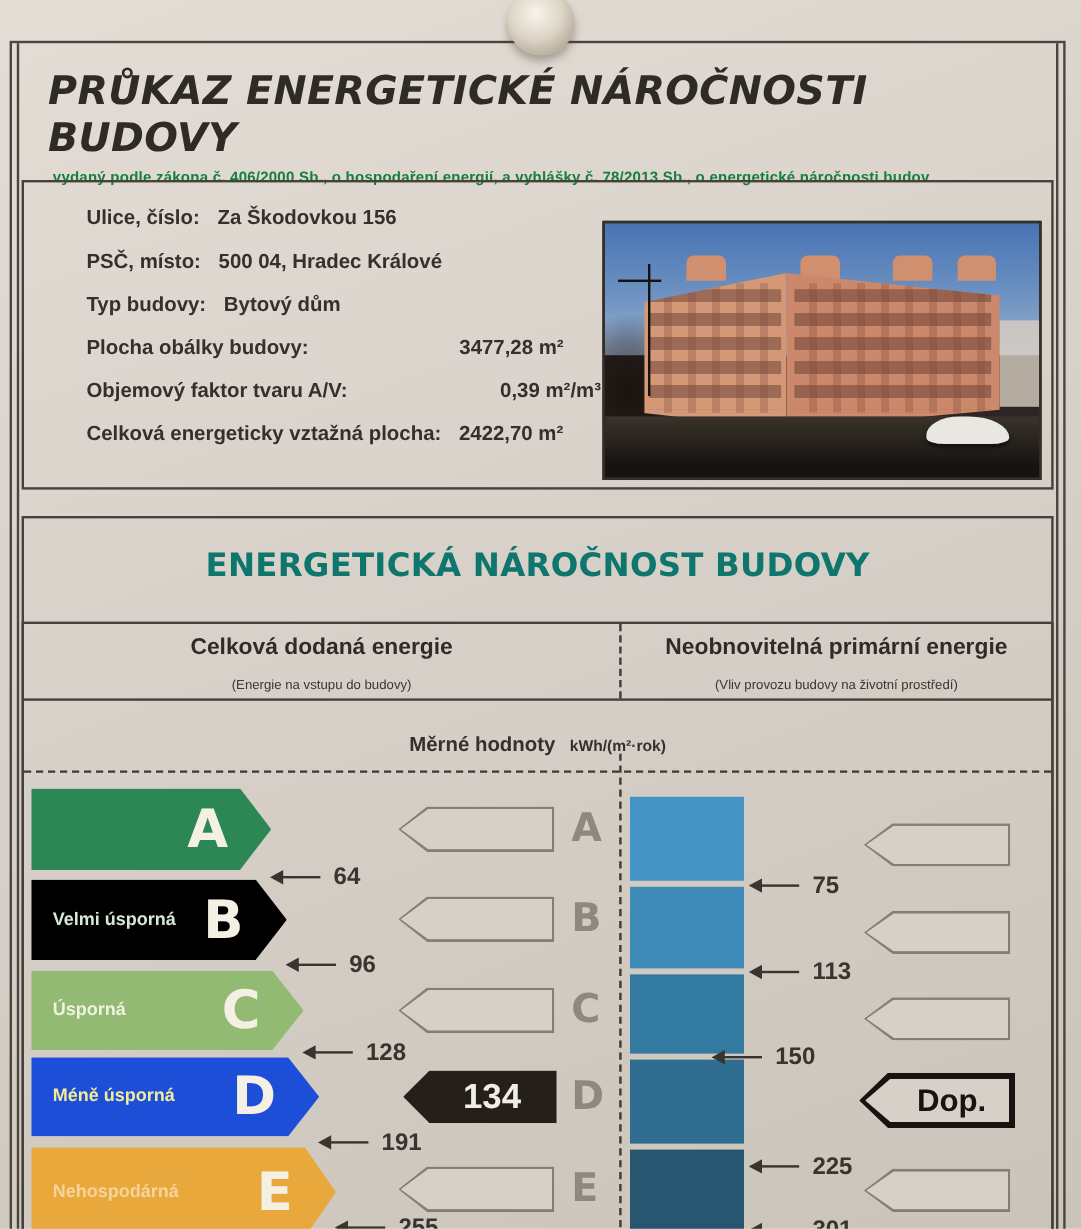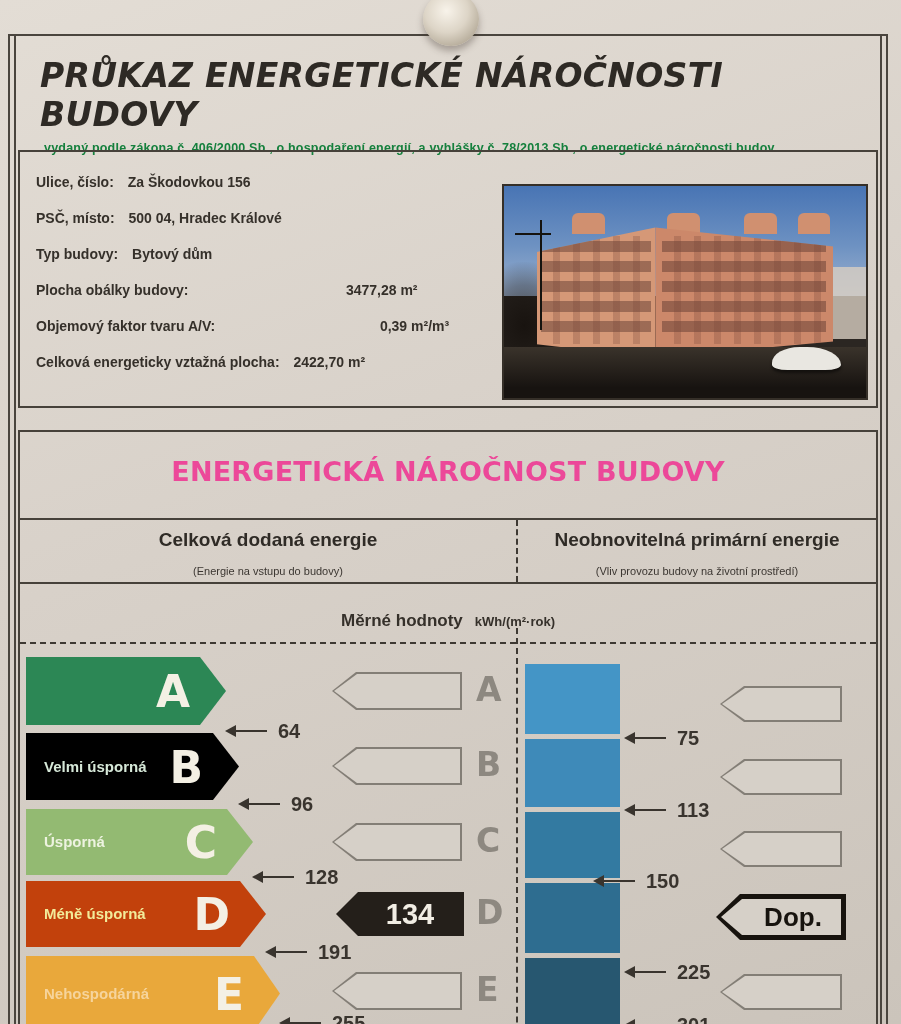--- a/index.html
+++ b/index.html
@@ -16,21 +16,21 @@
   .frame .dline{position:absolute;top:0;bottom:0;width:2px;background:#4a453e;}
   .frame .dline.l{left:4px}.frame .dline.r{right:4px}
 
   .title{margin:20px 0 0 30px;font-family:"DejaVu Sans",sans-serif;font-weight:800;
     font-size:33px;letter-spacing:.3px;color:#2e2a25;font-style:italic;}
   .subtitle{margin:7px 0 0 34px;font-size:12.5px;font-weight:600;color:#15803d;letter-spacing:.2px;}
 
   
   .infobox{position:absolute;left:8px;top:114px;width:856px;height:254px;border:2px solid #46413a;}
   .inforows{position:absolute;left:16px;top:12px;right:384px;}
-  .irow{height:36px;line-height:36px;font-size:14px;white-space:nowrap;}
+  .irow{height:36px;line-height:36px;font-size:17px;white-space:nowrap;margin-left:36px;}
   .irow .lbl{font-weight:600;}
   .irow .val{font-weight:700;margin-left:10px;}
   .irow .lbl.w1{display:inline-block;width:296px;}
   .irow .lbl.w2{display:inline-block;width:330px;}
 
   
   .photo{position:absolute;right:8px;top:32px;width:362px;height:212px;border:2px solid #352f28;
     background:#2b2622;overflow:hidden;}
   .sky{position:absolute;left:0;right:0;top:0;height:52%;
     background:linear-gradient(180deg,#4874b4 0%,#6e92c2 55%,#9db2cf 100%);}
@@ -51,21 +51,21 @@
     border-radius:45% 55% 25% 25%/75% 85% 25% 25%;box-shadow:0 3px 3px rgba(0,0,0,.5);}
   .pole{position:absolute;left:10%;top:16%;width:2px;height:52%;background:#15130f;}
   .polearm{position:absolute;left:3%;top:22%;width:10%;height:2px;background:#15130f;}
   .tree{position:absolute;left:-4%;bottom:14%;width:24%;height:50%;
     background:radial-gradient(ellipse at 40% 60%,rgba(18,13,9,.75) 0%,rgba(18,13,9,.35) 45%,transparent 72%);}
   .sideB{position:absolute;right:0;top:38%;width:9%;height:34%;background:#d8cec2;opacity:.8;}
 
   
   .ebox{position:absolute;left:8px;top:394px;width:856px;height:760px;border:2px solid #46413a;}
   .eheading{text-align:center;margin-top:24px;font-family:"DejaVu Sans",sans-serif;
-    font-weight:800;font-size:27px;color:#ec4899;letter-spacing:.2px;}
+    font-weight:800;font-size:27px;color:#0f766e;letter-spacing:.2px;}
   .etable{position:absolute;top:86px;left:-2px;right:-2px;bottom:-2px;border:2px solid #46413a;}
   .ehead{display:flex;height:62px;border-bottom:2px solid #46413a;}
   .ecol{box-sizing:border-box;padding-top:9px;text-align:center;}
   .ecol.c1{width:498px;border-right:2px dashed #3e3933;}
   .ecol.c2{flex:1;}
   .ecol .t{font-size:19px;font-weight:700;color:#2f2b26;}
   .ecol .s{font-size:11px;font-weight:500;margin-top:14px;color:#3b3631;}
   .unitsrow{height:42px;display:flex;align-items:center;justify-content:center;gap:12px;
     border-bottom:2px dashed #3e3933;margin-top:16px;}
   .unitsrow .u1{font-size:17px;font-weight:700;}
@@ -199,21 +199,21 @@
           <div class="bletter">A</div>
         </div>
         <div class="band" style="top: 105px; height: 67px; width: 213px; background: #000000;">
           <div class="blabel" style="color: rgb(214, 232, 216);">Velmi úsporná</div>
           <div class="bletter">B</div>
         </div>
         <div class="band" style="top: 181px; height: 66px; width: 227px; background: rgb(147, 186, 114);">
           <div class="blabel" style="color: rgb(237, 243, 224);">Úsporná</div>
           <div class="bletter">C</div>
         </div>
-        <div class="band" style="top: 253px; height: 66px; width: 240px; background: #c2410c;">
+        <div class="band" style="top: 253px; height: 66px; width: 240px; background: #1d4ed8;">
           <div class="blabel" style="color: rgb(242, 235, 154);">Méně úsporná</div>
           <div class="bletter">D</div>
         </div>
         <div class="band" style="top: 328px; height: 75px; width: 254px; background: rgb(233, 168, 59);">
           <div class="blabel" style="color: rgb(246, 212, 156);">Nehospodárná</div>
           <div class="bletter">E</div>
         </div>
 
         <div class="marker" style="left:205px;top:91px;">
           <span class="shaft"></span>

